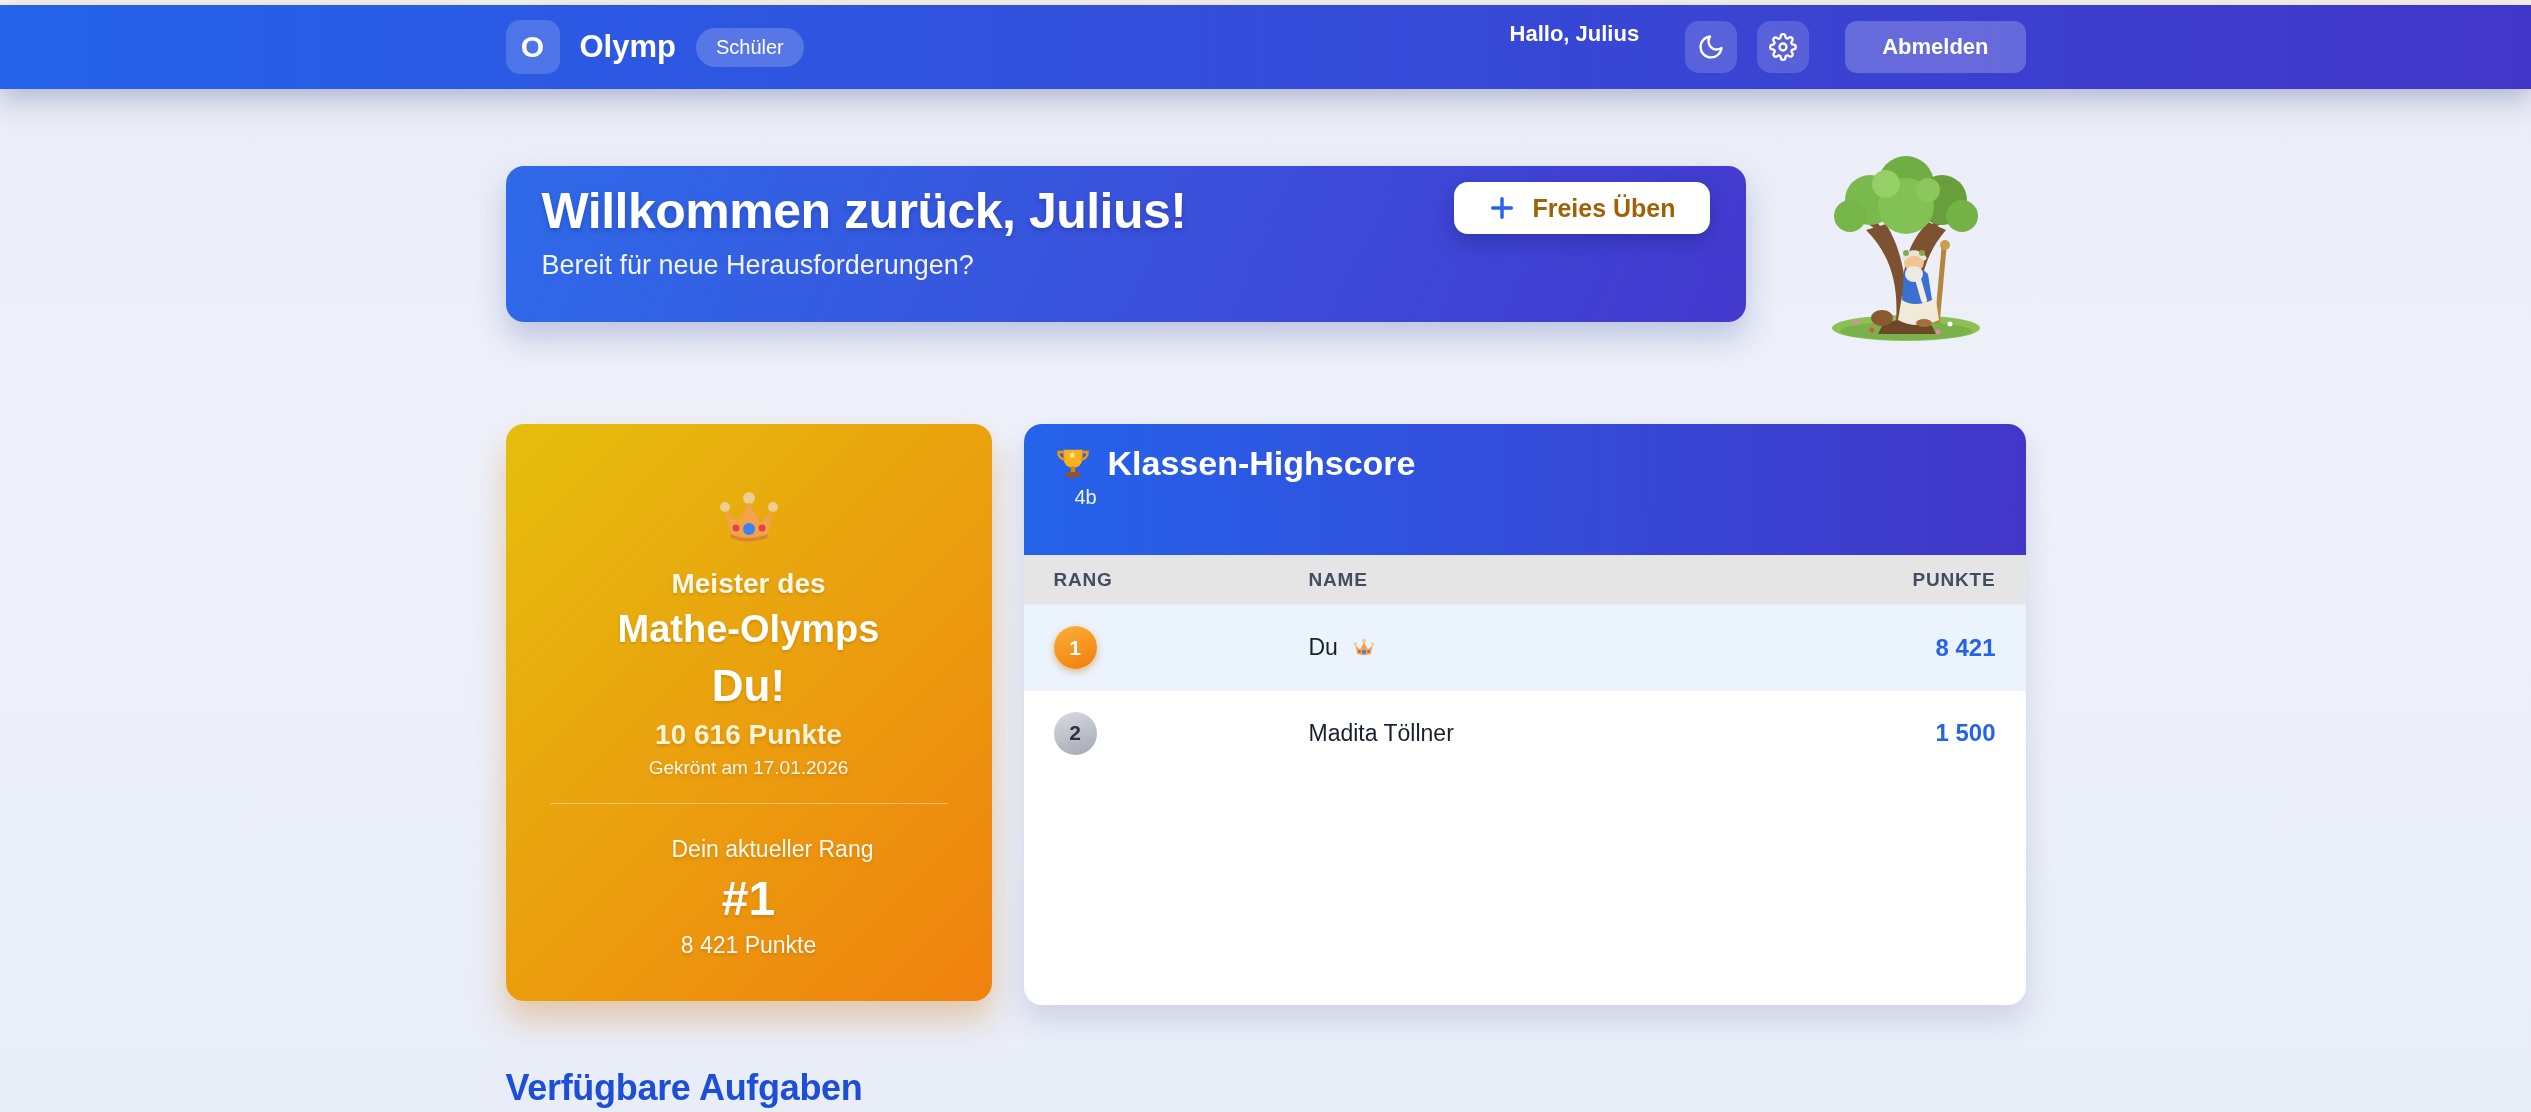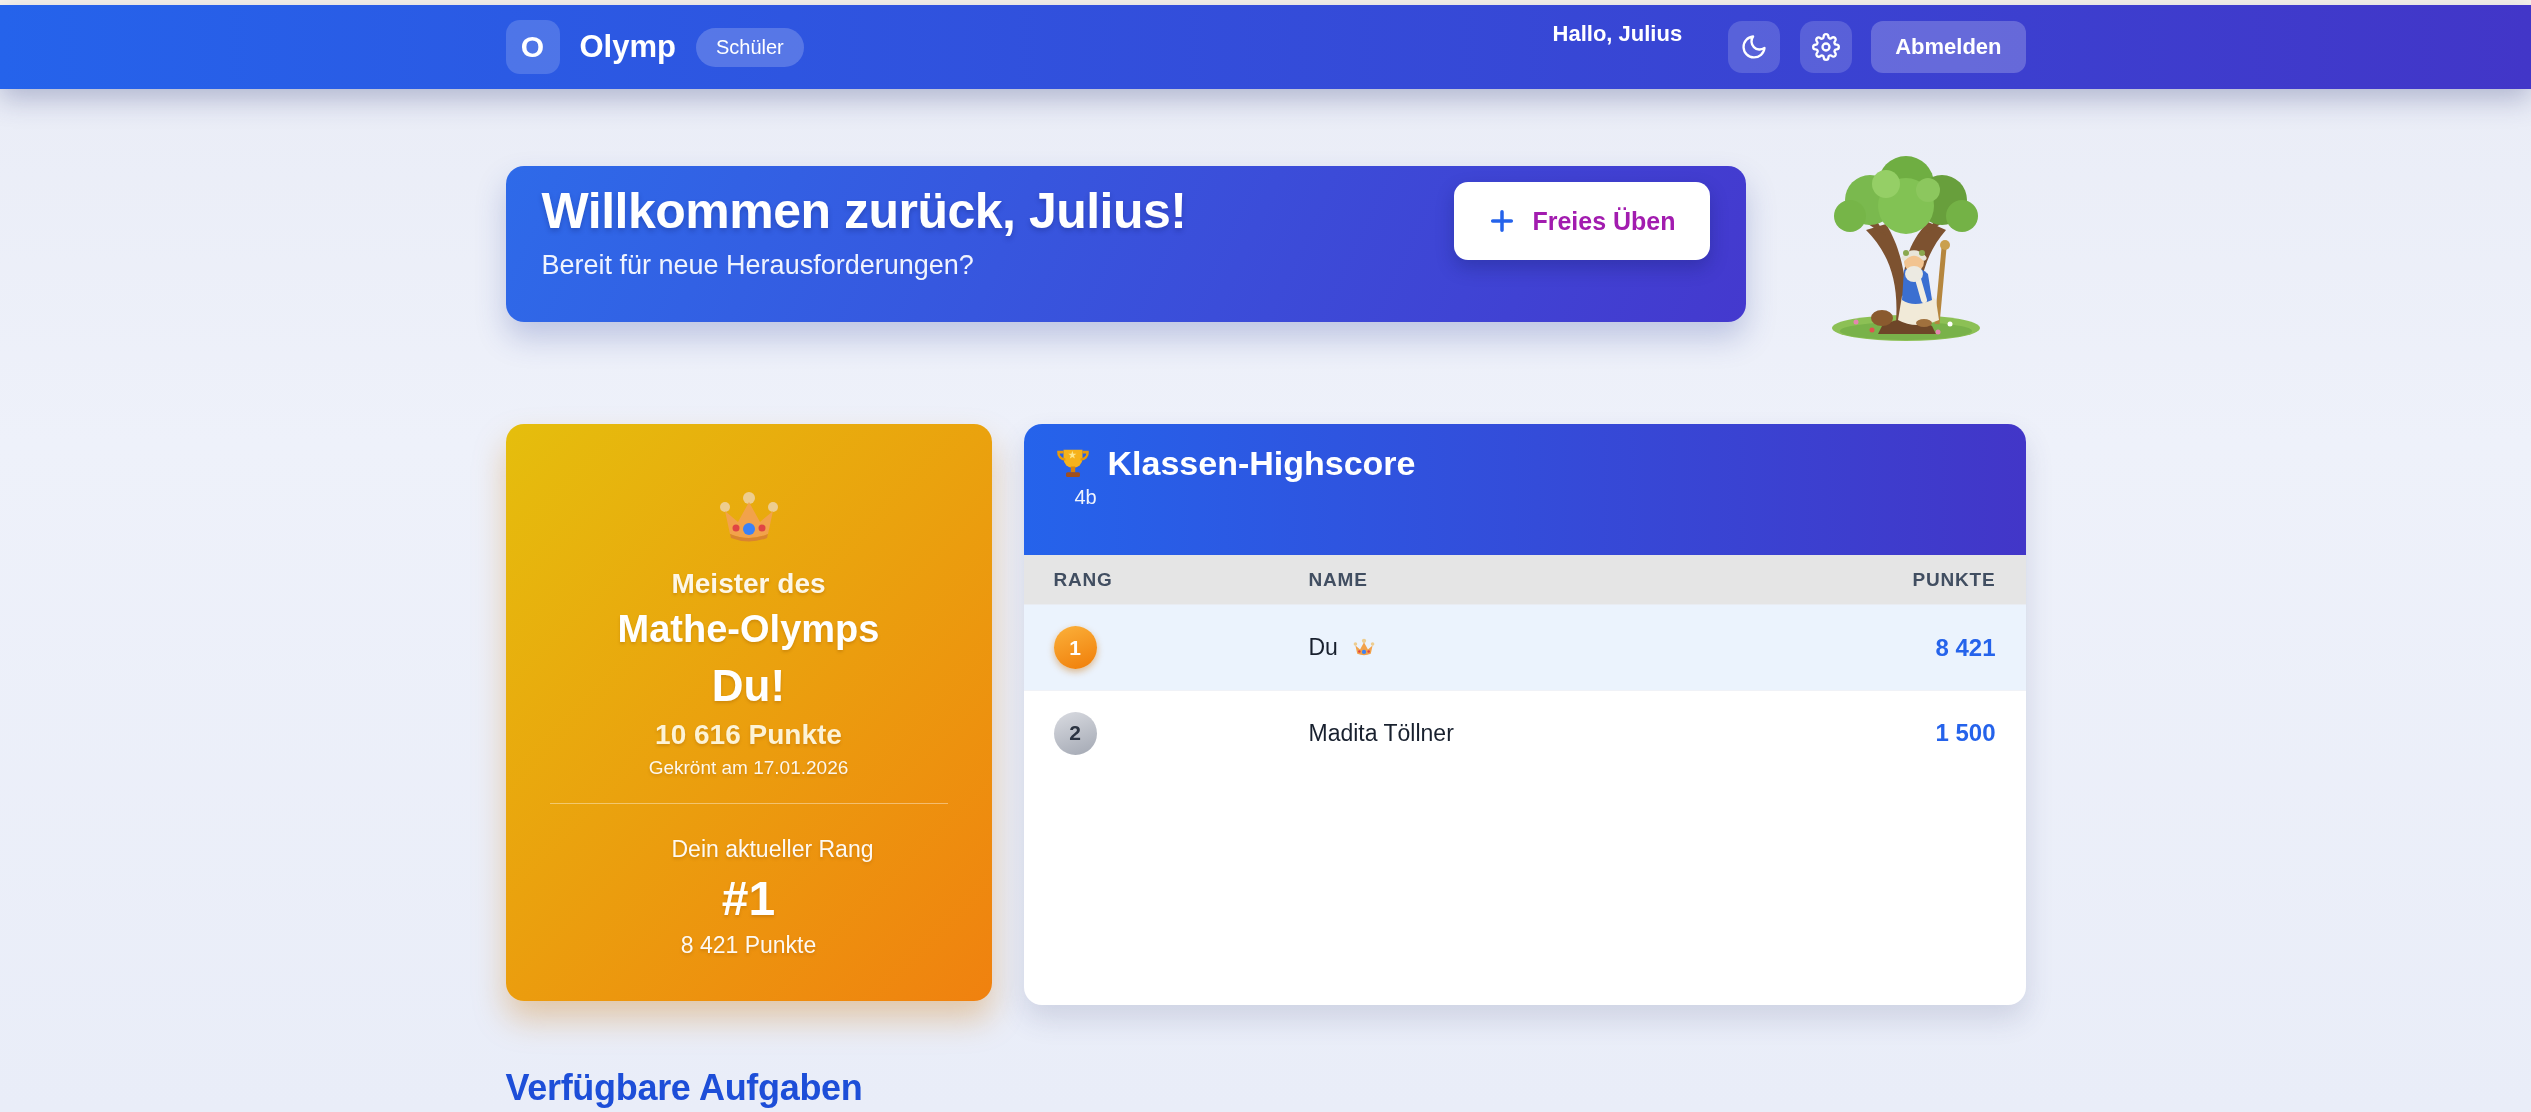--- a/index.html
+++ b/index.html
@@ -32,43 +32,43 @@
   }
   .header-right { margin-left:auto; display:flex; }
   .greeting { color:#fff; font-size:22px; font-weight:600; margin-right:26px; }
   .icon-btn {
     width:52px; height:52px; border-radius:14px; border:none; cursor:pointer;
     background:rgba(255,255,255,.16);
     display:flex; align-items:center; justify-content:center; margin-left:20px;
   }
   .icon-btn svg { width:28px; height:28px; }
   .logout-btn {
-    margin-left:19px; padding:13px 24px; border-radius:12px; border:none; cursor:pointer;
+    margin-left:36px; padding:13px 37px; border-radius:12px; border:none; cursor:pointer;
     background:rgba(255,255,255,.22); color:#fff; font-size:22px; font-weight:bold;
     font-family:inherit;
   }
 
   
   .container { width:1520px; margin:0 auto; }
 
   
   .hero { display:flex; margin-top:77px; }
   .hero-banner {
     flex:1; height:156px; border-radius:18px; padding:16px 36px;
     background:linear-gradient(115deg,#2e6ae9 0%,#4439ce 100%);
     display:flex; 
     box-shadow:0 16px 30px rgba(50,70,160,.25);
   }
   .hero-text { flex:1; }
   .hero-title { color:#fff; font-size:50px; font-weight:bold; letter-spacing:-.5px;
     text-shadow:0 3px 5px rgba(10,25,90,.25); }
   .hero-sub { color:rgba(255,255,255,.93); font-size:27px; margin-top:10px; }
   .hero-cta {
-    height:78px; padding:0 34px; border-radius:14px; border:none; cursor:pointer;
-    background:#fff; color:#a21caf; font-size:25px; font-weight:bold; font-family:inherit;
+    height:52px; padding:0 34px; border-radius:14px; border:none; cursor:pointer;
+    background:#fff; color:#a16207; font-size:25px; font-weight:bold; font-family:inherit;
     display:flex; align-items:center; gap:16px;
     box-shadow:0 8px 18px rgba(15,25,90,.28);
   }
   .hero-cta svg { width:28px; height:28px; }
   .hero-art { width:160px; height:192px; margin-left:80px; margin-right:40px; margin-top:-16px; }
 
   
   .cards { display:grid; grid-template-columns:486px 1fr; gap:32px; margin-top:82px; }
 
   .champion-card {

